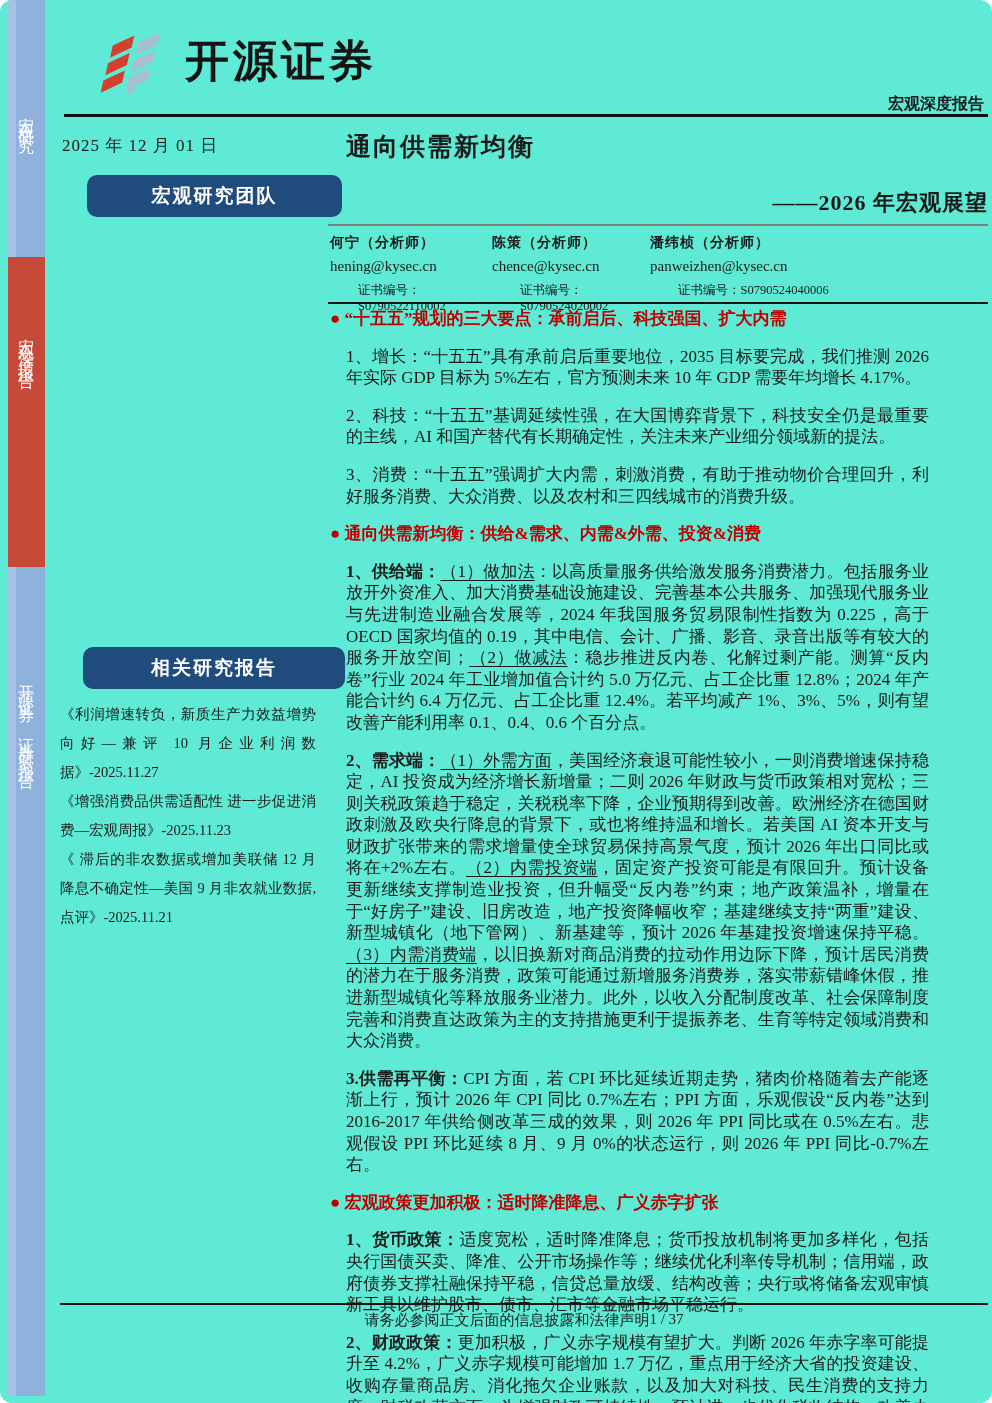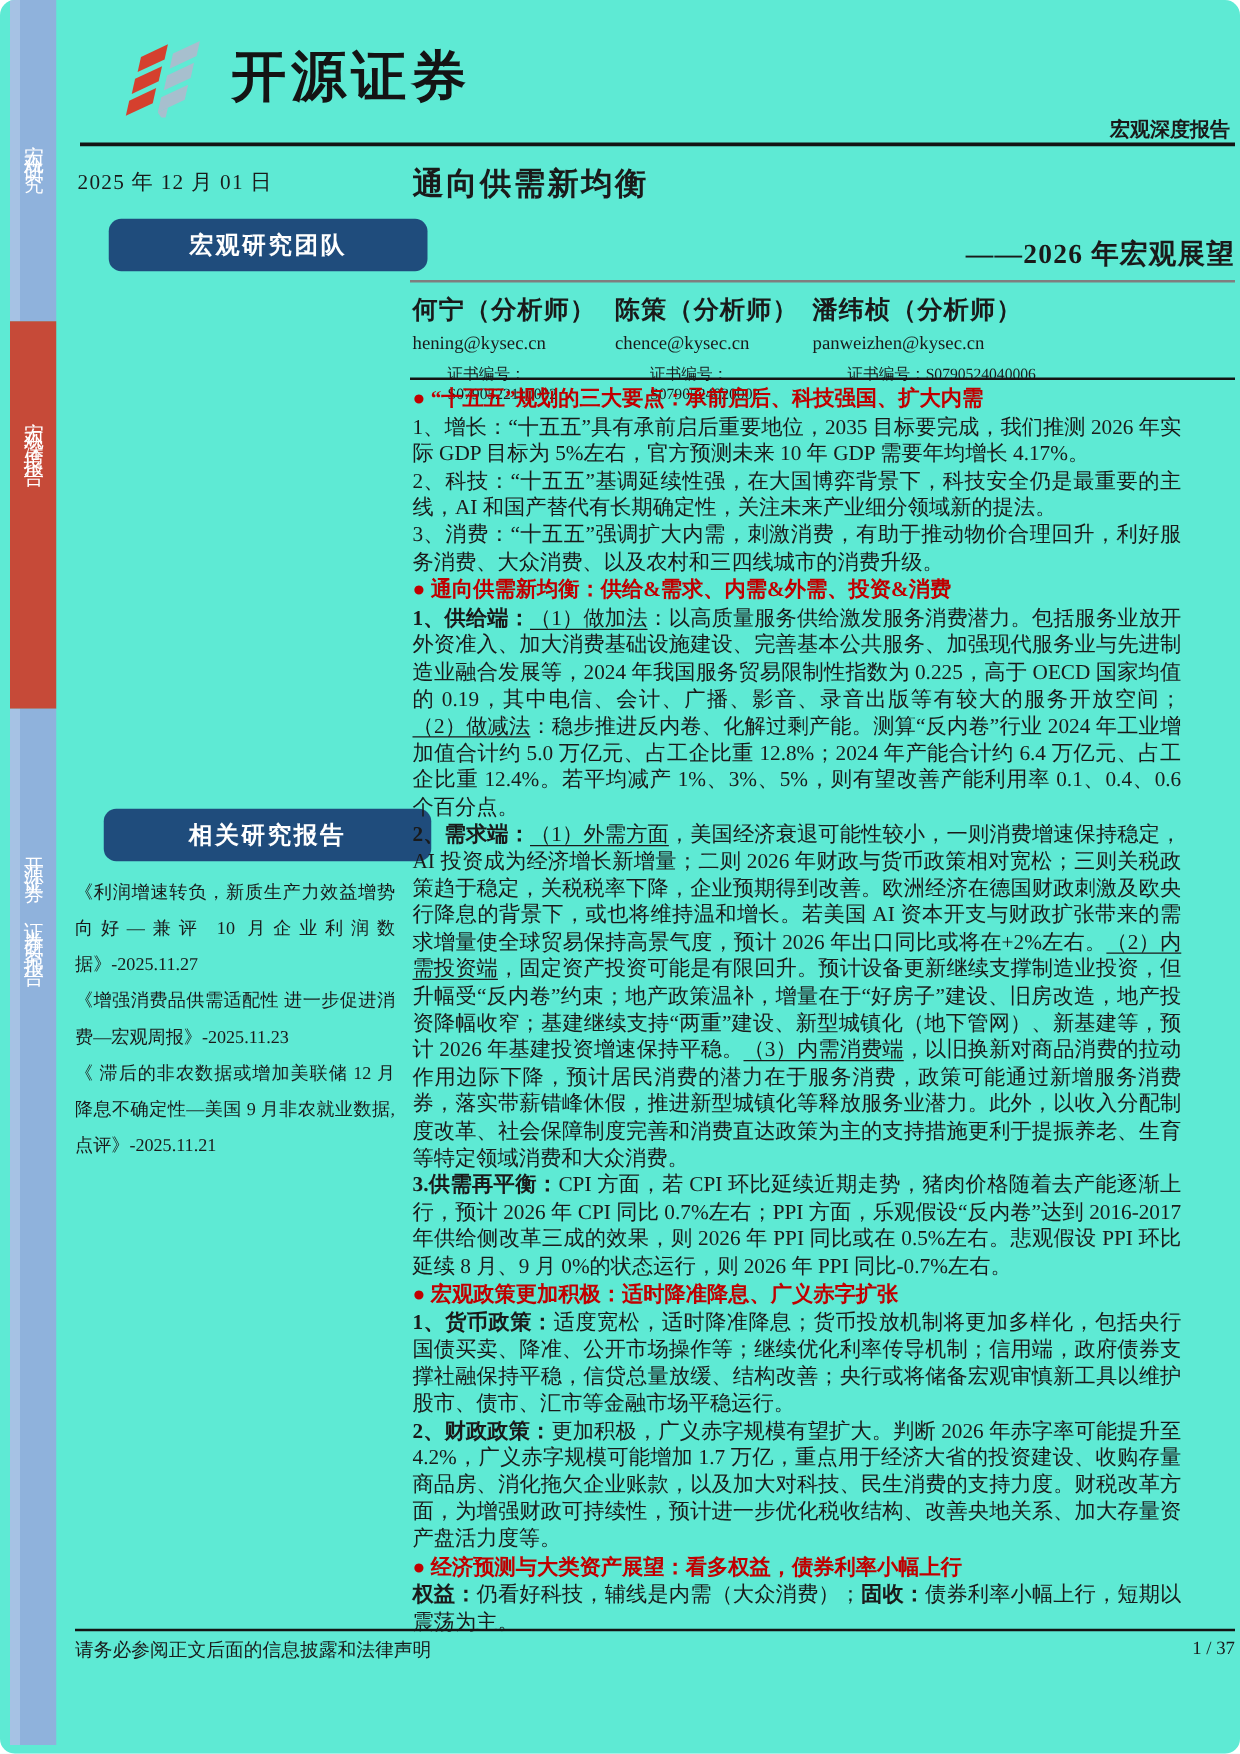--- a/index.html
+++ b/index.html
@@ -33,48 +33,48 @@
   .badge{position:absolute;left:57px;width:255px;height:42px;background:#1f4c7c;
          border-radius:10px;color:#fff;font-weight:bold;font-size:19px;
          display:flex;align-items:center;justify-content:center;letter-spacing:2px;margin-left:30px;}
   .badge-team{top:175px;}
   .badge-related{top:647px;left:53px;width:262px;}
   .related-list{position:absolute;left:60px;top:700px;width:256px;font-size:14.5px;
                 line-height:29px;text-align:justify;}
   .rel-item{margin:0;}
 
   
-  .title{position:absolute;left:330px;top:130px;width:615px;font-size:25px;font-weight:bold;letter-spacing:2px;}
+  .title{position:absolute;left:346px;top:130px;width:615px;font-size:25px;font-weight:bold;letter-spacing:2px;}
   .subtitle{position:absolute;left:330px;top:188px;width:658px;text-align:right;
             font-size:22px;font-weight:bold;letter-spacing:1px;}
   .an-rule-top{position:absolute;left:328px;top:224px;width:660px;height:2px;background:#7f7f7f;}
   .analysts{position:absolute;left:330px;top:234px;width:658px;display:flex;}
   .an-col{display:flex;flex-direction:column;}
   .an-col:nth-child(1){width:162px;}
   .an-col:nth-child(2){width:158px;}
   .an-col:nth-child(3){flex:1;}
-  .an-name{font-size:20px;font-weight:bold;letter-spacing:1px;}
+  .an-name{font-size:14px;font-weight:bold;letter-spacing:1px;}
   .an-email{font-size:15px;margin-top:6px;font-family:"Liberation Serif","DejaVu Serif",serif;}
   .an-cert{font-size:12.5px;margin-top:7px;margin-left:28px;}
   .an-rule-bot{position:absolute;left:328px;top:302px;width:660px;height:2px;background:#141414;}
 
   
   .body-col{position:absolute;left:330px;top:307px;width:615px;font-size:17px;
             line-height:21.6px;text-align:justify;}
-  .blk{margin:0;}
+  .blk{margin:16px;}
   .blk.hdr{color:#c00000;font-weight:bold;margin:1px 0;}
   .blk.gap{margin-top:20px;}
   .b{font-weight:bold;}
   .u{text-decoration:underline;text-underline-offset:3px;}
   .r{color:#c00000;font-weight:bold;}
 
   
   .footer-rule{position:absolute;left:60px;top:1303px;width:928px;height:2px;background:#141414;}
   .footer{position:absolute;left:60px;top:1311px;width:928px;display:flex;
-          justify-content:space-between;font-size:15px;}
+          justify-content:center;font-size:15px;}
 </style>
 </head>
 <body>
 
 <div class="page">
 
   <div class="strip strip-top">
     <div class="vtext">宏观研究</div>
   </div>
   <div class="strip strip-mid">

